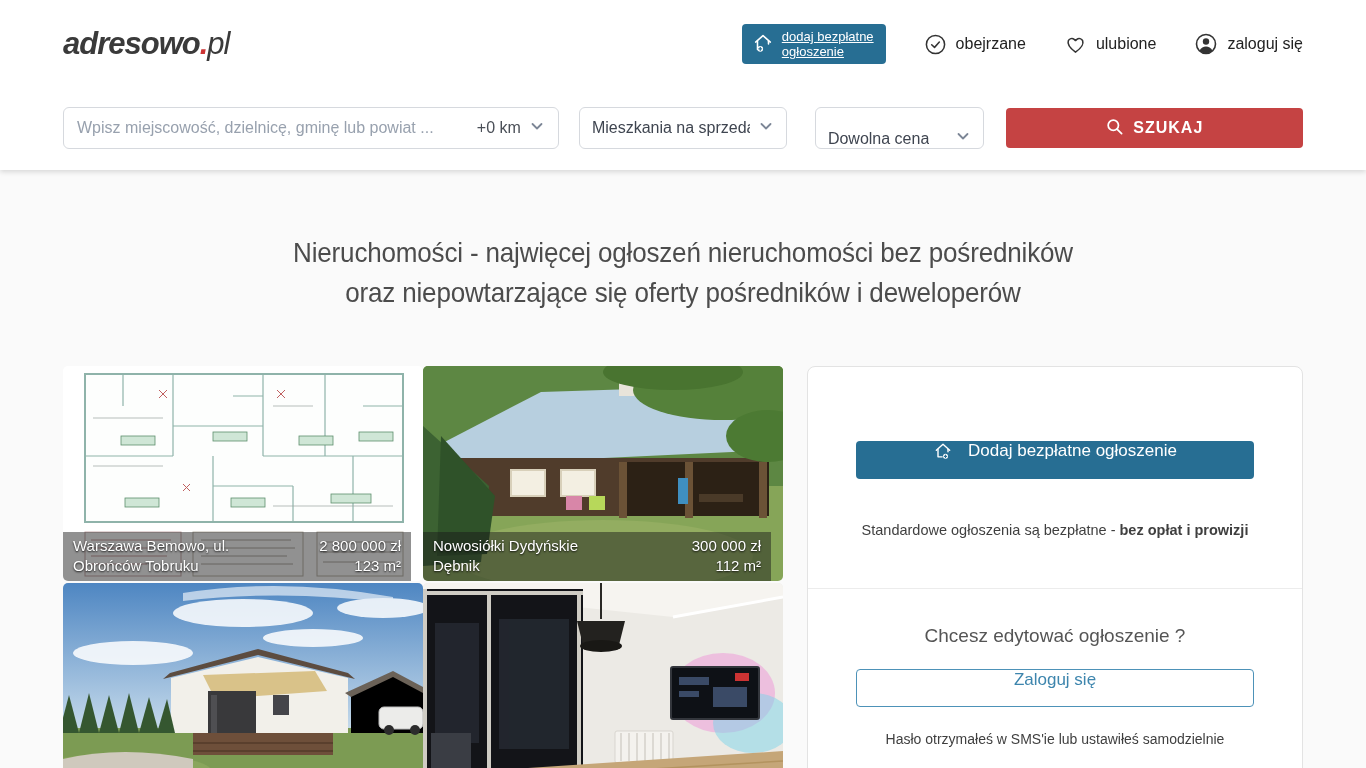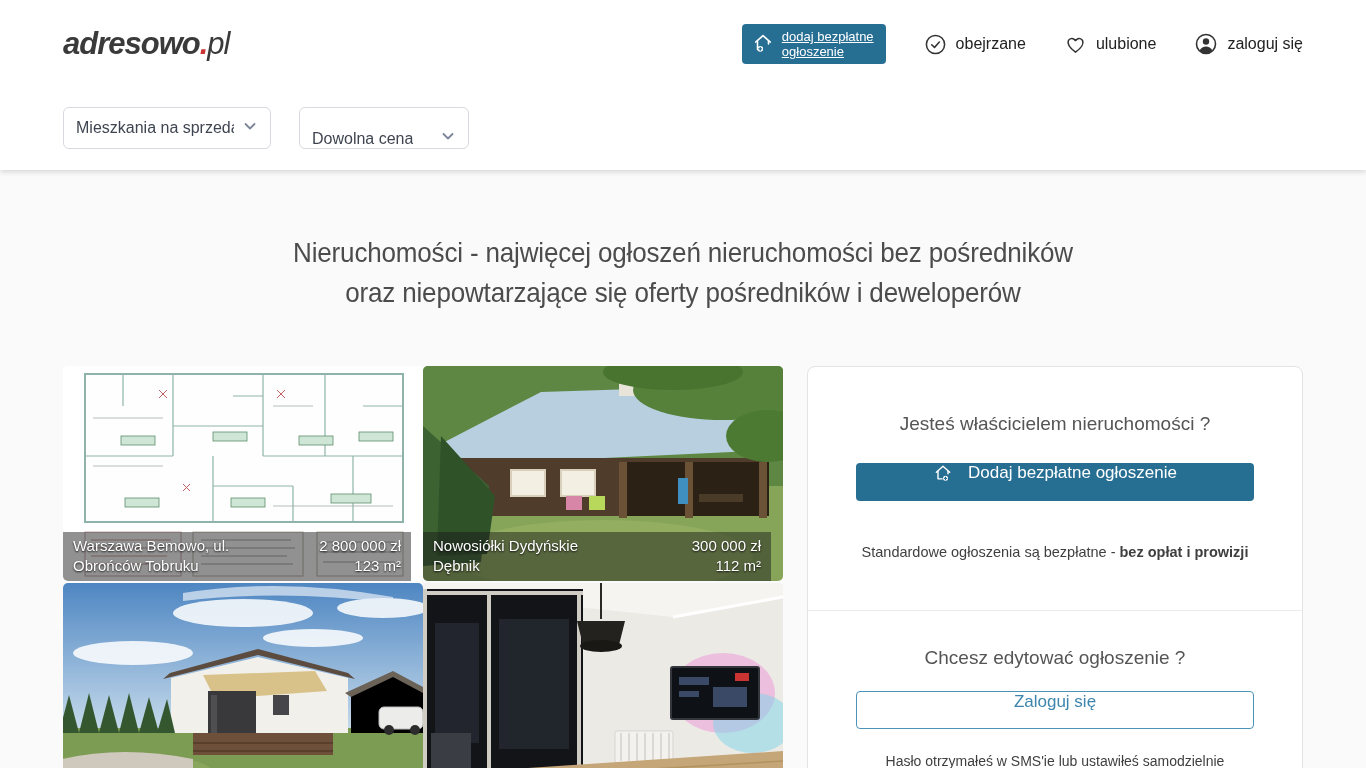--- a/index.html
+++ b/index.html
@@ -113,36 +113,56 @@
               <circle cx="12" cy="9.5" r="3.2" fill="#333"></circle>
               <path d="M5.5 18.6 C7 15.6 9.5 14.5 12 14.5 C14.5 14.5 17 15.6 18.5 18.6 C16.8 20.4 14.5 21.5 12 21.5 C9.5 21.5 7.2 20.4 5.5 18.6 Z" fill="#333"></path>
             </svg>
           </span>
           <span>zaloguj się</span>
         </button>
       </div>
     </div>
 
     <div class="search-row">
+      <div class="loc-box">
+        <input type="text" placeholder="Wpisz miejscowość, dzielnicę, gminę lub powiat ..." style="">
+        <div class="radius">
+          <span>+0 km</span>
+          <span>
+            <svg width="16" height="16" viewBox="0 0 16 16" fill="none" stroke="#7c8696" stroke-width="1.8" stroke-linecap="round" stroke-linejoin="round">
+                <path d="M3.5 6 L8 10.5 L12.5 6"></path>
+              </svg>
+          </span>
+        </div>
+      </div>
       <div class="sel sel-cat">
         <span class="sel-label">Mieszkania na sprzedaż</span>
         <span>
           <svg width="16" height="16" viewBox="0 0 16 16" fill="none" stroke="#7c8696" stroke-width="1.8" stroke-linecap="round" stroke-linejoin="round">
               <path d="M3.5 6 L8 10.5 L12.5 6"></path>
             </svg>
         </span>
       </div>
       <div class="sel sel-price">
         <span class="sel-label">Dowolna cena</span>
         <span>
           <svg width="16" height="16" viewBox="0 0 16 16" fill="none" stroke="#7c8696" stroke-width="1.8" stroke-linecap="round" stroke-linejoin="round">
               <path d="M3.5 6 L8 10.5 L12.5 6"></path>
             </svg>
         </span>
       </div>
+      <button class="search-btn">
+        <span>
+          <svg width="19" height="19" viewBox="0 0 24 24" fill="none" stroke="#fff" stroke-width="2.2" stroke-linecap="round">
+              <circle cx="10.5" cy="10.5" r="6.5"></circle>
+              <path d="M15.5 15.5 L21 21"></path>
+            </svg>
+        </span>
+        <span>SZUKAJ</span>
+      </button>
     </div>
   </div>
 </div>
 
 <h1 class="hero">
   <span>Nieruchomości - najwięcej ogłoszeń nieruchomości bez pośredników</span><br>
   <span>oraz niepowtarzające się oferty pośredników i deweloperów</span>
 </h1>
 
 <div class="container main">
@@ -302,21 +322,20 @@
         <path d="M198 150 v28 M206 150 v28 M214 150 v28 M222 150 v28 M230 150 v28 M238 150 v28 M246 150 v28" stroke="#dcd9d3" stroke-width="2"></path>
         <polygon points="0,192 360,168 360,215 0,215" fill="#c5a678"></polygon>
         <path d="M0 200 L360 178 M0 208 L360 188" stroke="#b3935f" stroke-width="1.5"></path>
       </svg>
 
     </a>
   </div>
 
   <aside class="sidebar">
     <div class="sb-section">
-      <div class="sb-title">Jesteś właścicielem nieruchomości ?</div>
       <button class="sb-btn solid">
         <span>
           <svg width="20" height="20" viewBox="0 0 24 24" fill="none" stroke="#fff" stroke-width="1.7" stroke-linecap="round" stroke-linejoin="round">
             <path d="M4 11 L12 4 L20 11"></path>
               <path d="M6 10 V19 H11"></path>
               <path d="M18 10 V13"></path>
             <circle cx="15" cy="18.4" r="3" fill="#fff" stroke="none"></circle>
             <path d="M15 17 V19.8 M13.6 18.4 H16.4" stroke="#276e93" stroke-width="1.4"></path>
           </svg>
         </span>

